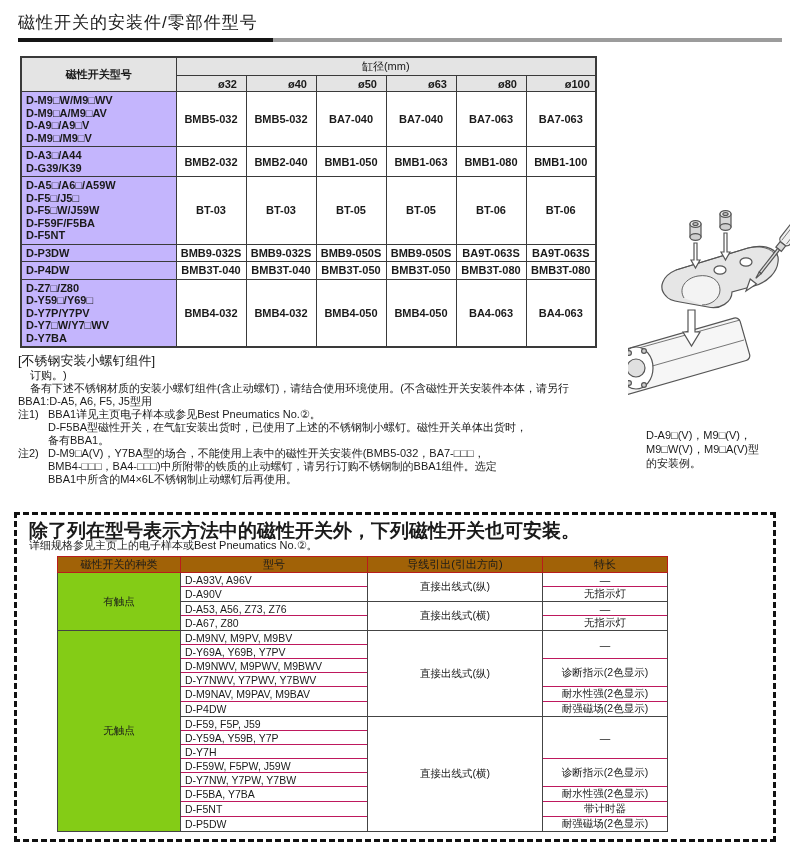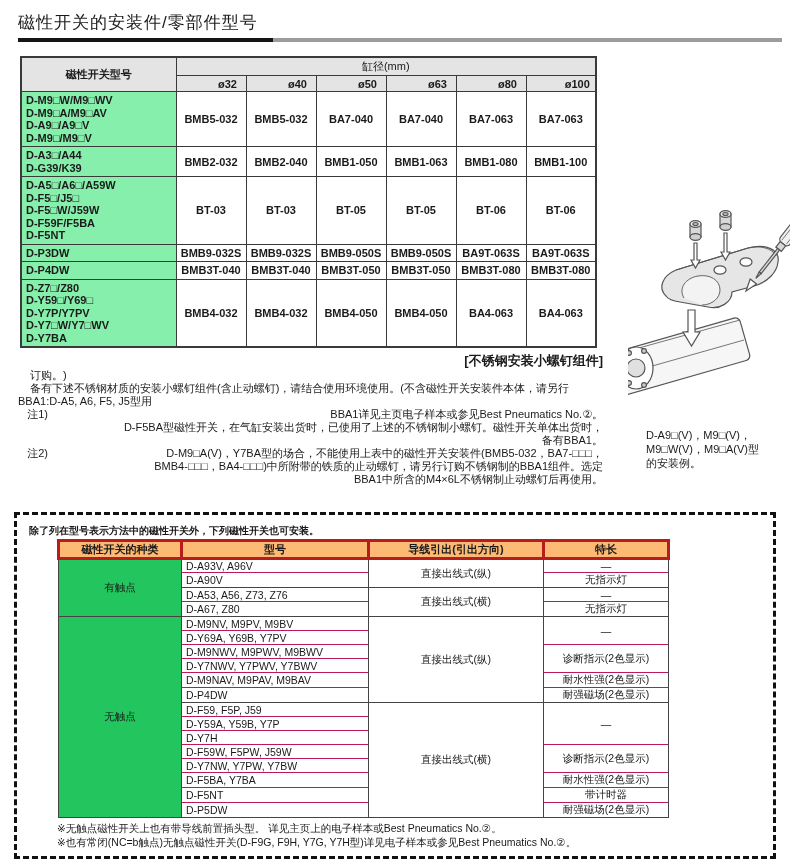--- a/index.html
+++ b/index.html
@@ -13,49 +13,49 @@
   .page-title { font-size:17px; font-weight:normal; letter-spacing:1px; padding:11px 0 3px 18px; }
   .title-rule { height:4px; margin:1px 8px 0 18px; background:#9c9c9c; position:relative; }
   .title-rule .black-seg { position:absolute; left:0; top:0; height:100%; width:255px; background:#151515; display:block; }
 
   
   table.t1 { border-collapse:collapse; table-layout:fixed; width:502px; margin:14px 0 0 20px; border:2px solid #3a3a3a; }
   .t1 th, .t1 td { border:1px solid #3a3a3a; font-size:11px; padding:1px 3px;font-weight:bold; }
   .t1 th { background:#e4e4e4; font-weight:bold; text-align:center; }
   .t1 th.bore-group { height:15px; font-weight:normal; }
   .t1 th.bore { height:16px;padding-left:36px; }
-  .t1 td.model-cell { background:#86efac; font-weight:bold; text-align:left; padding:2px 2px 2px 4px;margin-left:12px; }
+  .t1 td.model-cell { background:#c4b5fd; font-weight:bold; text-align:left; padding:2px 2px 2px 4px;margin-left:12px; }
   .t1 td.model-cell div { line-height:12.5px; white-space:nowrap; }
   .t1 td.pn-cell { text-align:center; background:#fff; }
   .t1 col.c-model { width:155px; }
   .t1 col.c-bore { width:70px; }
 
   
   .screw-note { width:585px; margin:5px 0 0 18px; font-size:11px; line-height:13px; }
-  .screw-note .hd { font-size:13px; font-weight:bold; line-height:16px;text-align:right; }
+  .screw-note .hd { font-size:13px; font-weight:normal; line-height:16px; }
   .screw-note .body-line { margin-left:12px; white-space:nowrap; }
   .screw-note .bba1 { }
-  .note-row { display:flex;text-align:right; }
+  .note-row { display:flex; }
   .note-row .lbl { flex:0 0 30px; }
   .note-row .note-lines { flex:1; }
   .note-row .note-lines div { white-space:nowrap; }
 
   
   .illus { position:absolute; left:628px; top:210px; width:196px; }
   .illus .caption { font-size:11px; line-height:14px; margin:2px 0 0 18px; }
 
   
   .compat-box { margin:26px 14px 0 14px; border:3px dashed #111; padding:8px 10px 7px 12px; }
-  .compat-box .box-title { font-size:10px; font-weight:bold; line-height:16px; }
+  .compat-box .box-title { font-size:19px; font-weight:bold; line-height:16px; }
   .compat-box .box-subtitle { font-size:11px; line-height:13px; margin-bottom:4px; }
   table.t2 { border-collapse:collapse; table-layout:fixed; width:610px; margin-left:28px; border:1px solid #444; }
   .t2 col.k { width:123px; } .t2 col.m { width:187px; } .t2 col.l { width:175px; } .t2 col.f { width:125px; }
-  .t2 th { background:#fdba74; font-weight:bold; font-size:11px; height:15px; border:3px solid #b91c1c; padding:0 2px; }
+  .t2 th { background:#a16207; font-weight:normal; font-size:11px; height:15px; border:1px solid #b91c1c; padding:0 2px; }
   .t2 td { font-size:10.5px; height:14px; padding:0 4px; border-left:1px solid #444; border-right:1px solid #444; border-top:1px solid #444; border-bottom:none; }
-  .t2 td.kind { background:#22c55e; text-align:center; }
+  .t2 td.kind { background:#84cc16; text-align:center; }
   .t2 td.model { text-align:left; }
   .t2 td.lead, .t2 td.feat { text-align:center; }
   .t2 td.sb { border-top:1px solid #be185d; }
   .compat-box .fnote { font-size:10.5px; line-height:13px; margin-left:28px; margin-top:1px; white-space:nowrap; }
   .compat-box .fnotes { margin-top:4px; }
 </style>
 </head>
 <body>
 
 <div class="page-title">磁性开关的安装件/零部件型号</div>
@@ -249,20 +249,21 @@
   </svg>
   <div class="caption">
     <div>D-A9□(V)，M9□(V)，</div>
     <div>M9□W(V)，M9□A(V)型</div>
     <div>的安装例。</div>
   </div>
 </div>
 
 <div class="compat-box">
   <div class="box-title">除了列在型号表示方法中的磁性开关外，下列磁性开关也可安装。</div>
+  <div class="box-subtitle">详细规格参见主页上的电子样本或Best Pneumatics No.②。</div>
 
   <table class="t2">
     <colgroup>
         <col class="k">
         <col class="m">
         <col class="l">
         <col class="f">
       </colgroup>
     <tbody>
         <tr>
@@ -342,17 +343,13 @@
       <td class="model sb">D-F5NT</td>
       <td class="feat sb">带计时器</td>
     </tr>
     <tr>
       <td class="model sb">D-P5DW</td>
       <td class="feat sb">耐强磁场(2色显示)</td>
     </tr>
   </tbody>
     </table>
 
-  <div class="fnotes">
-    <div class="fnote">※无触点磁性开关上也有带导线前置插头型。 详见主页上的电子样本或Best Pneumatics No.②。</div>
-    <div class="fnote">※也有常闭(NC=b触点)无触点磁性开关(D-F9G, F9H, Y7G, Y7H型)详见电子样本或参见Best Pneumatics No.②。</div>
-  </div>
 </div>
 
 </body></html>

